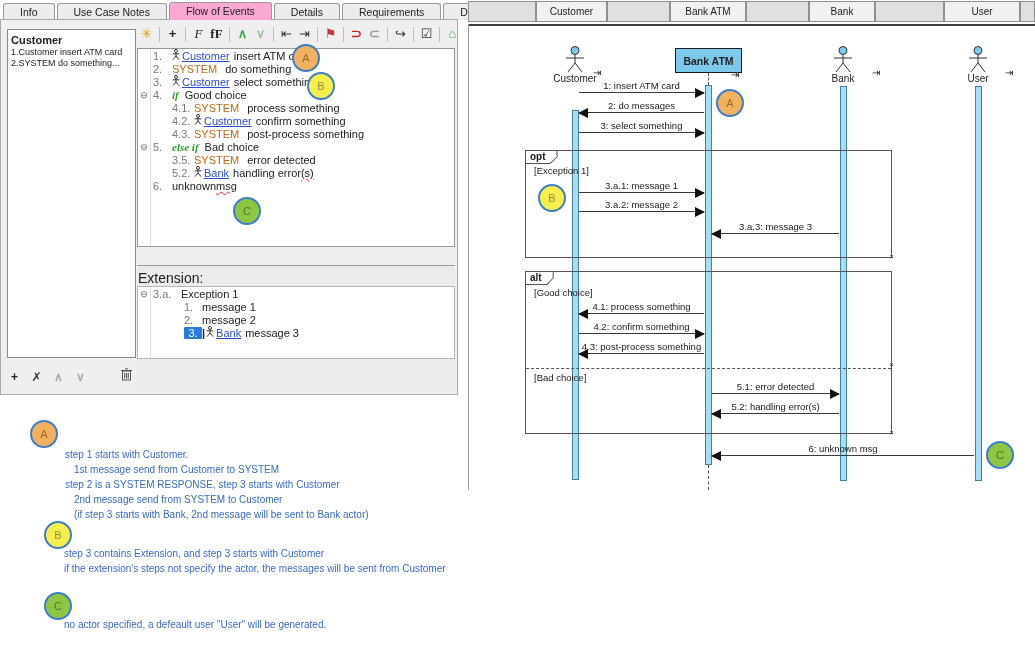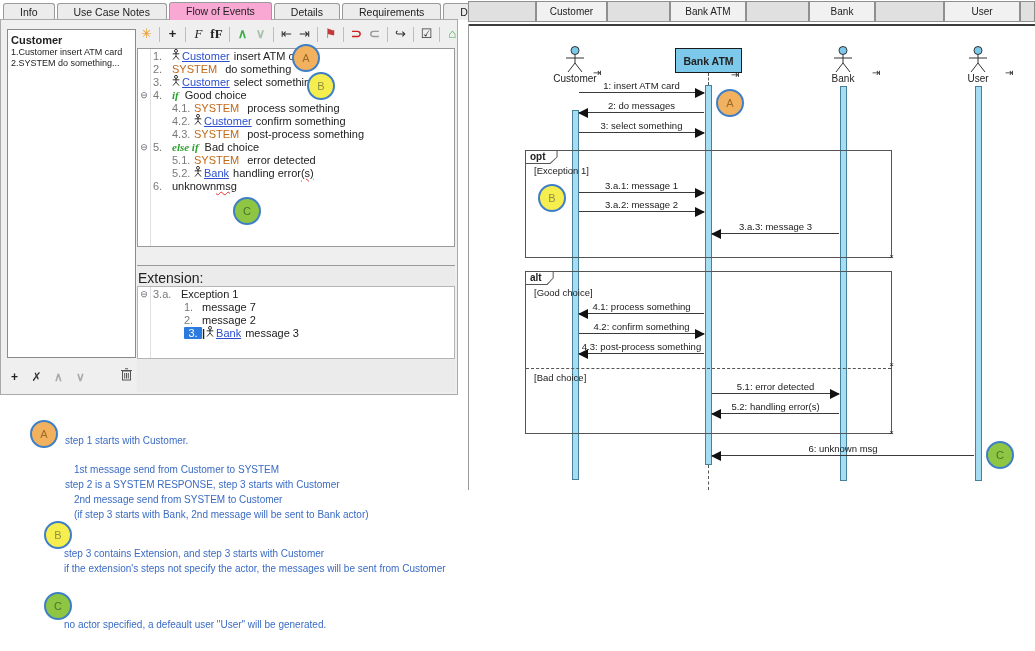--- a/index.html
+++ b/index.html
@@ -223,21 +223,21 @@
             <span>post-process something</span>
           </div>
           <div class="row lvl0">
             <span class="gutter">⊖</span>
             <span class="num">5.</span>
             <span class="kw">else if</span>
             <span>Bad choice</span>
           </div>
           <div class="row lvl1">
             <span class="gutter"></span>
-            <span class="num">5.1.</span>
+            <span class="num">3.5.</span>
             <span class="sys">SYSTEM</span>
             <span>error detected</span>
           </div>
           <div class="row lvl1">
             <span class="gutter"></span>
             <span class="num">5.2.</span>
             <span><svg width="8" height="11" viewBox="0 0 8 11">
                 <circle cx="4" cy="1.9" r="1.5" fill="none" stroke="#333"></circle>
                 <line x1="4" y1="3.4" x2="4" y2="7" stroke="#333"></line>
                 <line x1="0.7" y1="4.8" x2="7.3" y2="4.8" stroke="#333"></line>
@@ -260,21 +260,21 @@
         <div class="ext-list" id="ext-list">
           <div class="gutterline"></div>
         <div class="row lvl0">
               <span class="gutter">⊖</span>
               <span class="num">3.a.</span>
               <span>Exception 1</span>
             </div>
             <div class="row lvl1">
               <span class="gutter"></span>
               <span class="num">1.</span>
-              <span>message 7</span>
+              <span>message 1</span>
             </div>
             <div class="row lvl1">
               <span class="gutter"></span>
               <span class="num">2.</span>
               <span>message 2</span>
             </div>
             <div class="row lvl1">
               <span class="gutter"></span>
               <span class="num sel">3.</span>
               <span class="cursor">|</span>
@@ -294,21 +294,21 @@
   </div>
   <div id="flow-badges">
       <div class="badge badge-orange" style="left: 292px; top: 44px;">A</div>
       <div class="badge badge-yellow" style="left: 307px; top: 72px;">B</div>
       <div class="badge badge-green" style="left: 233px; top: 197px;">C</div>
     </div>
 </div>
 
 <div id="annotations">
     <div class="badge badge-orange" style="left: 30px; top: 420px;">A</div>
-    <div class="ann-line" style="left: 65px; top: 435px;">step 1 starts with Customer.</div>
+    <div class="ann-line" style="left: 65px; top: 449px;">step 1 starts with Customer.</div>
     <div class="ann-line" style="left: 74px; top: 464px;">1st message send from Customer to SYSTEM</div>
     <div class="ann-line" style="left: 65px; top: 479px;">step 2 is a SYSTEM RESPONSE, step 3 starts with Customer</div>
     <div class="ann-line" style="left: 74px; top: 494px;">2nd message send from SYSTEM to Customer</div>
     <div class="ann-line" style="left: 74px; top: 509px;">(if step 3 starts with Bank, 2nd message will be sent to Bank actor)</div>
     <div class="badge badge-yellow" style="left: 44px; top: 521px;">B</div>
     <div class="ann-line" style="left: 64px; top: 548px;">step 3 contains Extension, and step 3 starts with Customer</div>
     <div class="ann-line" style="left: 64px; top: 563px;">if the extension's steps not specify the actor, the messages will be sent from Customer</div>
     <div class="badge badge-green" style="left: 44px; top: 592px;">C</div>
     <div class="ann-line" style="left: 64px; top: 619px;">no actor specified, a defeault user "User" will be generated.</div>
   </div>

